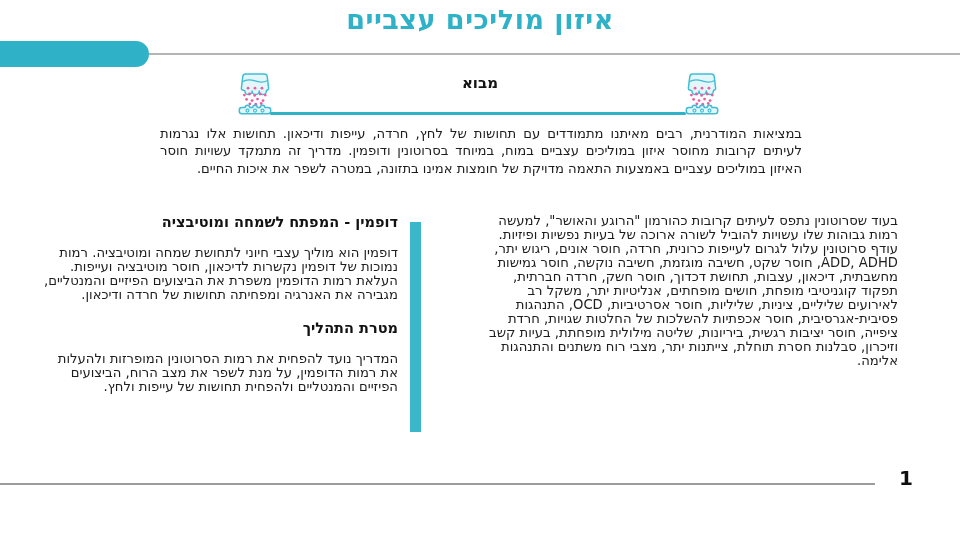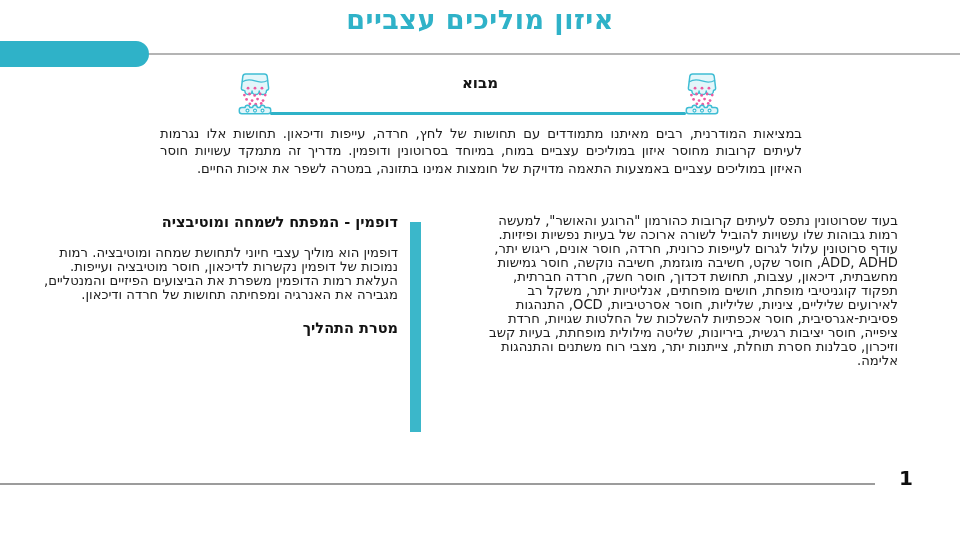--- a/index.html
+++ b/index.html
@@ -95,18 +95,19 @@
   <section class="col col-serotonin">
     <p class="col-body">בעוד שסרוטונין נתפס לעיתים קרובות כהורמון "הרוגע והאושר", למעשה רמות גבוהות שלו עשויות להוביל לשורה ארוכה של בעיות נפשיות ופיזיות. עודף סרוטונין עלול לגרום לעייפות כרונית, חרדה, חוסר אונים, ריגוש יתר, ADD, ADHD, חוסר שקט, חשיבה מוגזמת, חשיבה נוקשה, חוסר גמישות מחשבתית, דיכאון, עצבות, תחושת דכדוך, חוסר חשק, חרדה חברתית, תפקוד קוגניטיבי מופחת, חושים מופחתים, אנליטיות יתר, משקל רב לאירועים שליליים, ציניות, שליליות, חוסר אסרטיביות, OCD, התנהגות פסיבית-אגרסיבית, חוסר אכפתיות להשלכות של החלטות שגויות, חרדת ציפייה, חוסר יציבות רגשית, ביריונות, שליטה מילולית מופחתת, בעיות קשב וזיכרון, סבלנות חסרת תוחלת, צייתנות יתר, מצבי רוח משתנים והתנהגות אלימה.</p>
   </section>
 
   <div class="v-divider"></div>
 
   <section class="col col-dopamine">
     <h3 class="col-heading">דופמין - המפתח לשמחה ומוטיבציה</h3>
     <p class="col-body">דופמין הוא מוליך עצבי חיוני לתחושת שמחה ומוטיבציה. רמות נמוכות של דופמין נקשרות לדיכאון, חוסר מוטיבציה ועייפות. העלאת רמות הדופמין משפרת את הביצועים הפיזיים והמנטליים, מגבירה את האנרגיה ומפחיתה תחושות של חרדה ודיכאון.</p>
     <h3 class="col-heading goal-heading">מטרת התהליך</h3>
+    <p class="col-body">המדריך נועד להפחית את רמות הסרוטונין המופרזות ולהעלות את רמות הדופמין, על מנת לשפר את מצב הרוח, הביצועים הפיזיים והמנטליים ולהפחית תחושות של עייפות ולחץ.</p>
   </section>
 
   <div class="footer-rule"></div>
   <div class="page-number">1</div>
 
 </div>
 
 </body></html>

